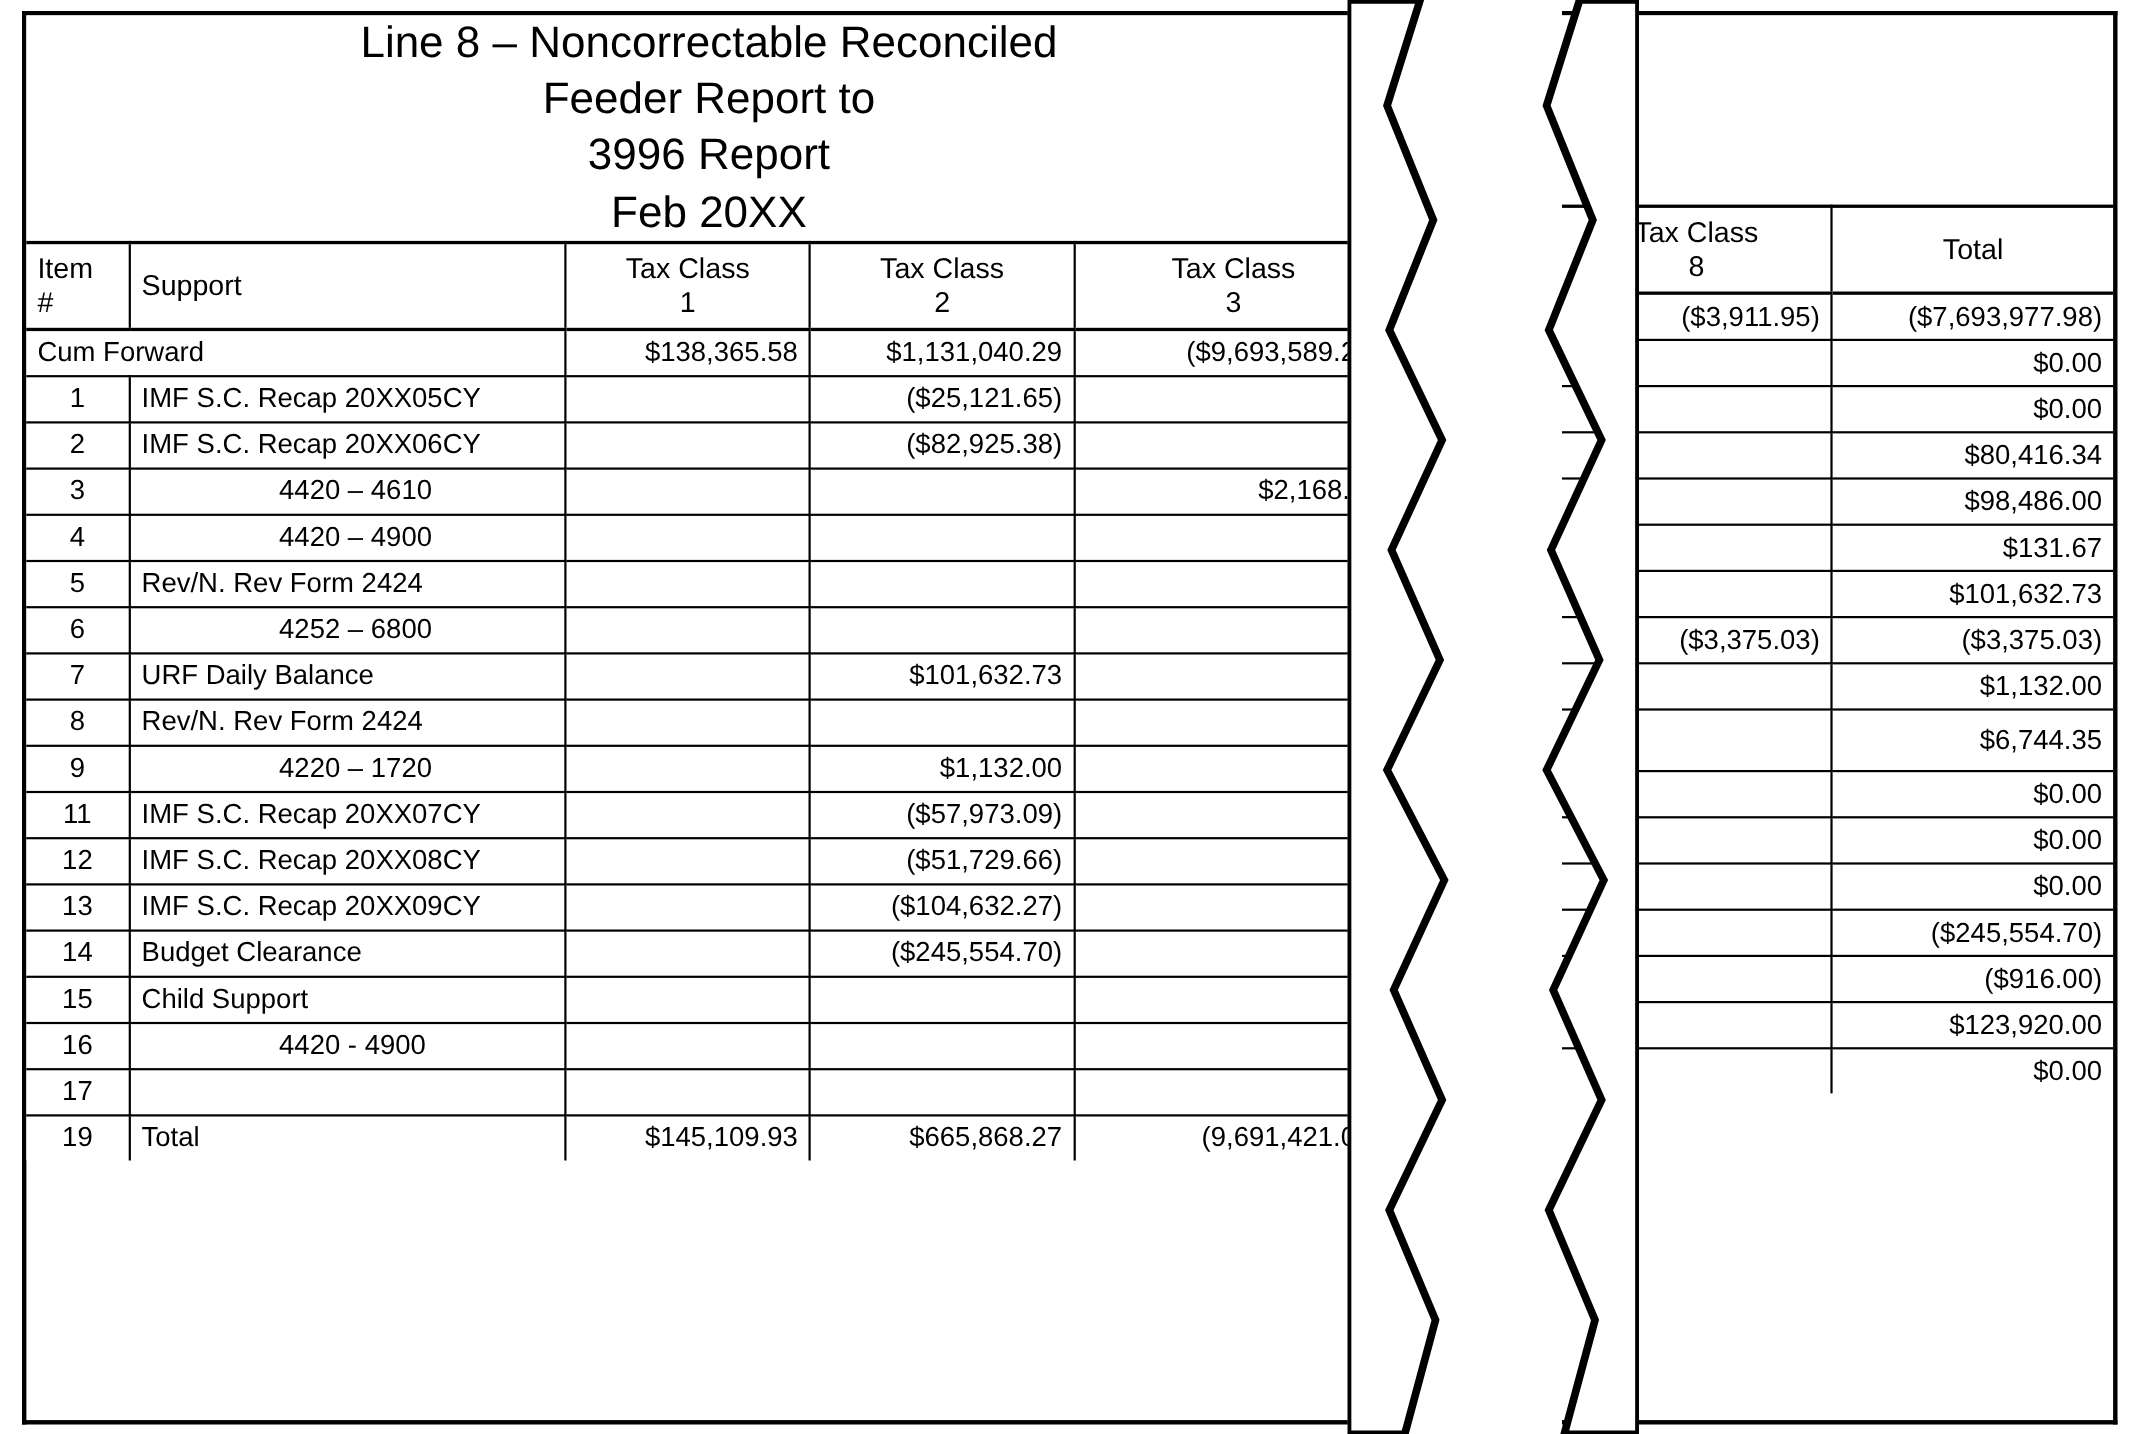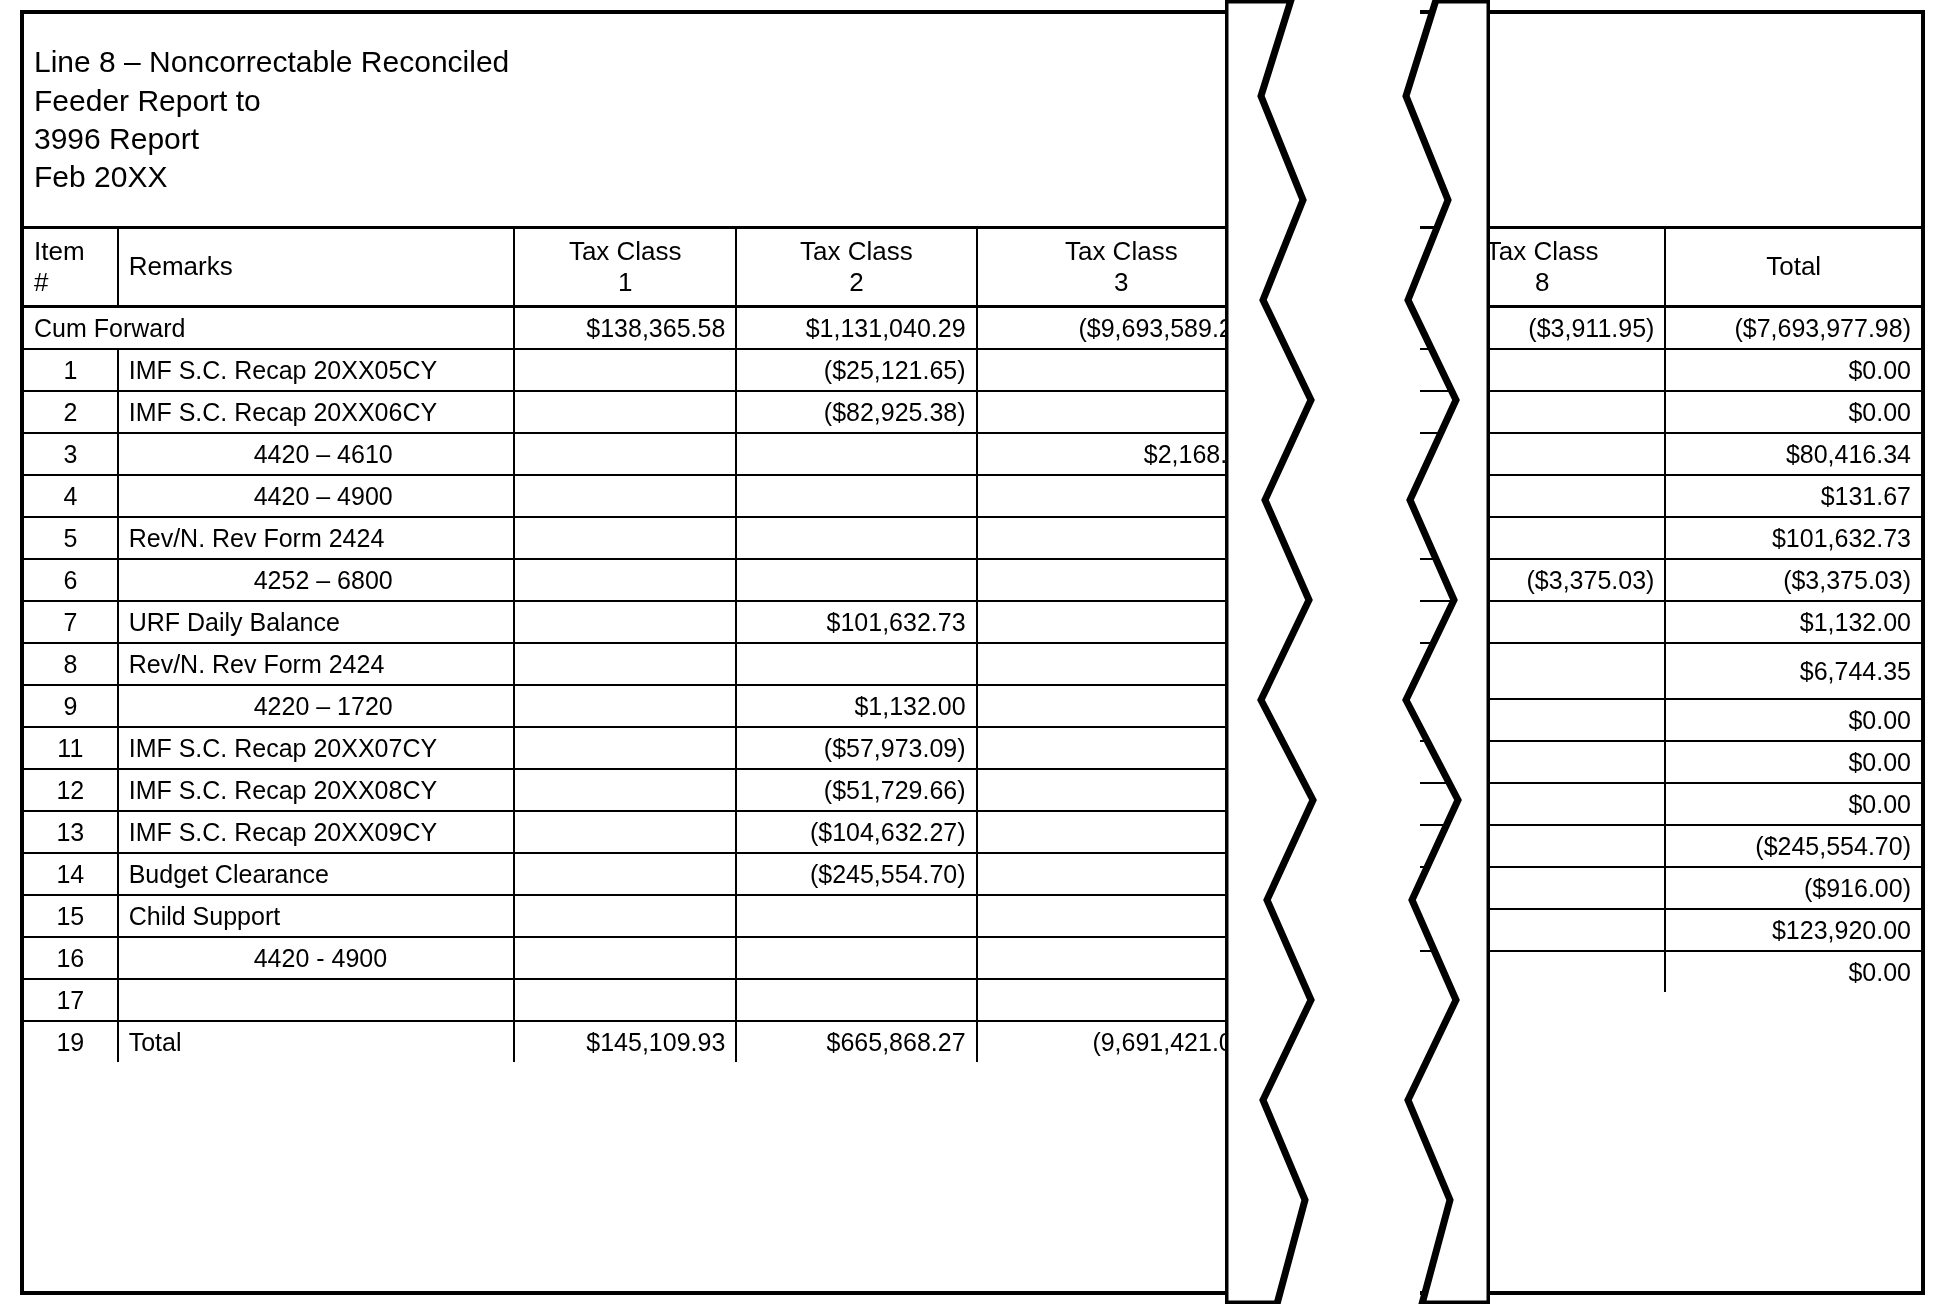--- a/index.html
+++ b/index.html
@@ -61,25 +61,25 @@
     white-space: nowrap;
   }
   
   table.grid tr td:first-child { border-left: none; }
   table.grid tr td:last-child { border-right: none; }
   table.grid tr:first-child td { border-top: none; }
   table.grid tr:last-child td { border-bottom: none; }
 
   .title-cell {
     border-bottom: 3px solid #000 !important;
-    text-align: left;
+    text-align: center;
     height: 172px !important;
-    font-size: 30px;
+    font-size: 40px;
     line-height: 1.28;
-    padding: 20px 10px !important;
+    padding: 0 10px !important;
   }
   .title-cell .tline { display: block; }
 
   .hdr {
     text-align: center;
     height: 76px !important;
     border-bottom: 3px solid #000 !important;
     line-height: 1.2;
     font-size: 26px;
   }
@@ -137,21 +137,21 @@
             <span class="tline">3996 Report</span>
             <span class="tline">Feb 20XX</span>
           </td>
         </tr>
         <tr>
           <td class="hdr left-align">
             <span>Item</span>
             <span class="sub">#</span>
           </td>
           <td class="hdr left-align">
-            <span>Remarks</span>
+            <span>Support</span>
           </td>
           <td class="hdr">
             <span>Tax Class</span>
             <span class="sub">1</span>
           </td>
           <td class="hdr">
             <span>Tax Class</span>
             <span class="sub">2</span>
           </td>
           <td class="hdr">
@@ -318,20 +318,24 @@
           <tr>
             <td class="num"></td>
             <td class="num">$0.00</td>
           </tr>
           <tr>
             <td class="num"></td>
             <td class="num">$80,416.34</td>
           </tr>
           <tr>
             <td class="num"></td>
+            <td class="num">$98,486.00</td>
+          </tr>
+          <tr>
+            <td class="num"></td>
             <td class="num">$131.67</td>
           </tr>
           <tr>
             <td class="num"></td>
             <td class="num">$101,632.73</td>
           </tr>
           <tr>
             <td class="num">($3,375.03)</td>
             <td class="num">($3,375.03)</td>
           </tr>

